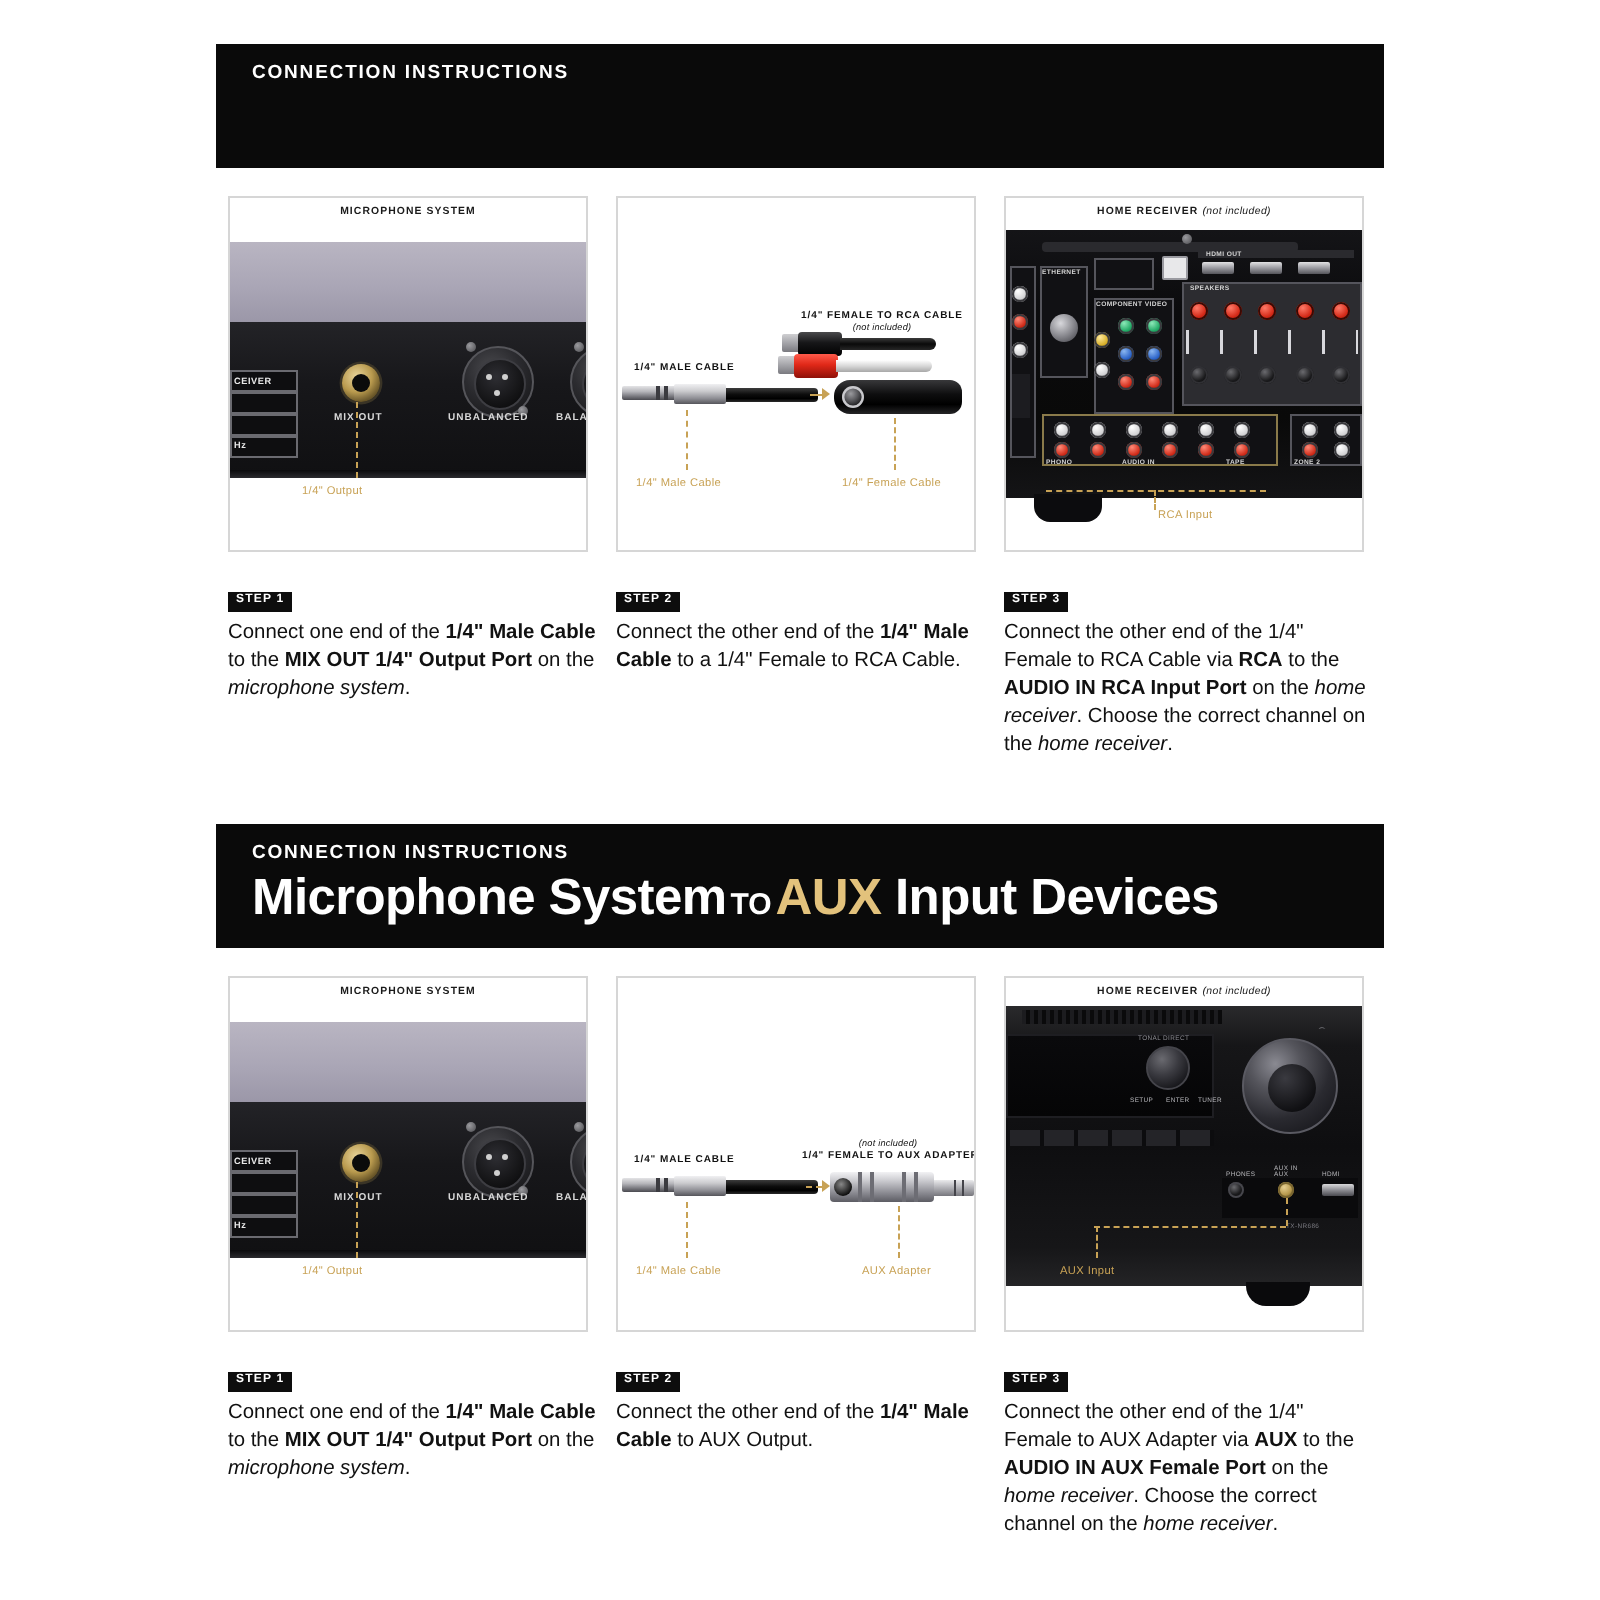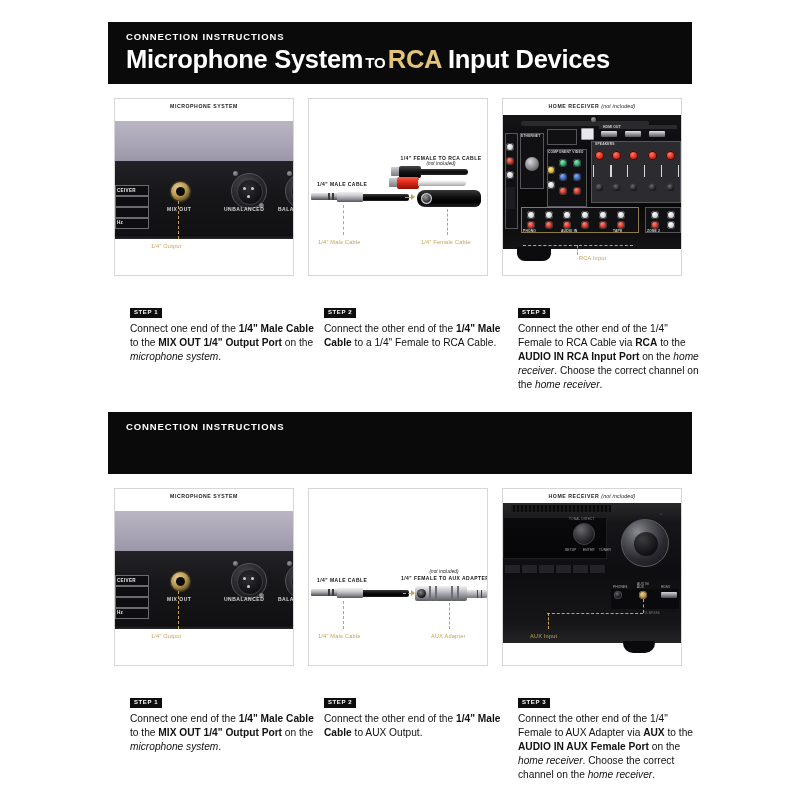--- a/index.html
+++ b/index.html
@@ -262,21 +262,21 @@
   .fjack.gold { background: radial-gradient(circle at 38% 33%,#e6cf92,#b89a4e 50%,#4a3c18 100%);
     box-shadow: inset 0 0 0 1px #7a6630;}
   .fhdmi { position:absolute; width:16px;height:6px;
     background: linear-gradient(180deg,#d8d8da,#8e8e94 50%,#4a4a50); border-radius:1px;}
   .fsmall { position:absolute; font-size:3.2px; color:#b8b8bc; letter-spacing:0.2px; white-space:nowrap;}
   .rcvf-foot { position:absolute; width:32px; height:12px; background:#0a0a0c; border-radius:0 0 10px 10px;}
   .brandmark { position:absolute; font-size:4px; color:#9a9aa0; letter-spacing:0.3px;}
 
   
   .steps { position: relative; margin-top: 12px; height: 92px; }
-  .step { position: absolute; top: 12px; width: 186px; margin-left: 16px; }
+  .step { position: absolute; top: 0; width: 186px; }
   .step-1 { left: 6px; }
   .step-2 { left: 200px; }
   .step-3 { left: 394px; }
   .step-badge {
     display: inline-block;
     background: #0d0d0d;
     color: #ffffff;
     font-size: 6px;
     font-weight: bold;
     letter-spacing: 0.6px;
@@ -294,23 +294,20 @@
 </style>
 </head>
 <body>
 
 <div class="page">
 
   <div class="section section-rca">
 
     <div class="hdr">
       <div class="hdr-kicker">CONNECTION INSTRUCTIONS</div>
-      <div class="hdr-title">
-        <span>Microphone System</span><span class="to">TO</span><span class="accent">RCA</span> <span>Input Devices</span>
-      </div>
     </div>
 
     <div class="panels">
 
       <div class="panel panel-1">
         <div class="panel-caption">MICROPHONE SYSTEM</div>
         <div class="mic-top"></div>
         <div class="mic-body"></div>
 
         <div class="mic-leftbox">
@@ -488,20 +485,23 @@
         <div class="step-badge">STEP 3</div>
         <div class="step-text"><span>Connect the other end of the 1/4" Female to RCA Cable via </span><b>RCA</b><span> to the </span><b>AUDIO IN RCA Input Port</b><span> on the </span><i>home receiver</i><span>. Choose the correct channel on the </span><i>home receiver</i><span>.</span></div>
       </div>
     </div>
   </div>
 
   <div class="section section-aux">
 
     <div class="hdr">
       <div class="hdr-kicker">CONNECTION INSTRUCTIONS</div>
+      <div class="hdr-title">
+        <span>Microphone System</span><span class="to">TO</span><span class="accent">AUX</span> <span>Input Devices</span>
+      </div>
     </div>
 
     <div class="panels">
 
       <div class="panel panel-1">
         <div class="panel-caption">MICROPHONE SYSTEM</div>
         <div class="mic-top"></div>
         <div class="mic-body"></div>
 
         <div class="mic-leftbox">

